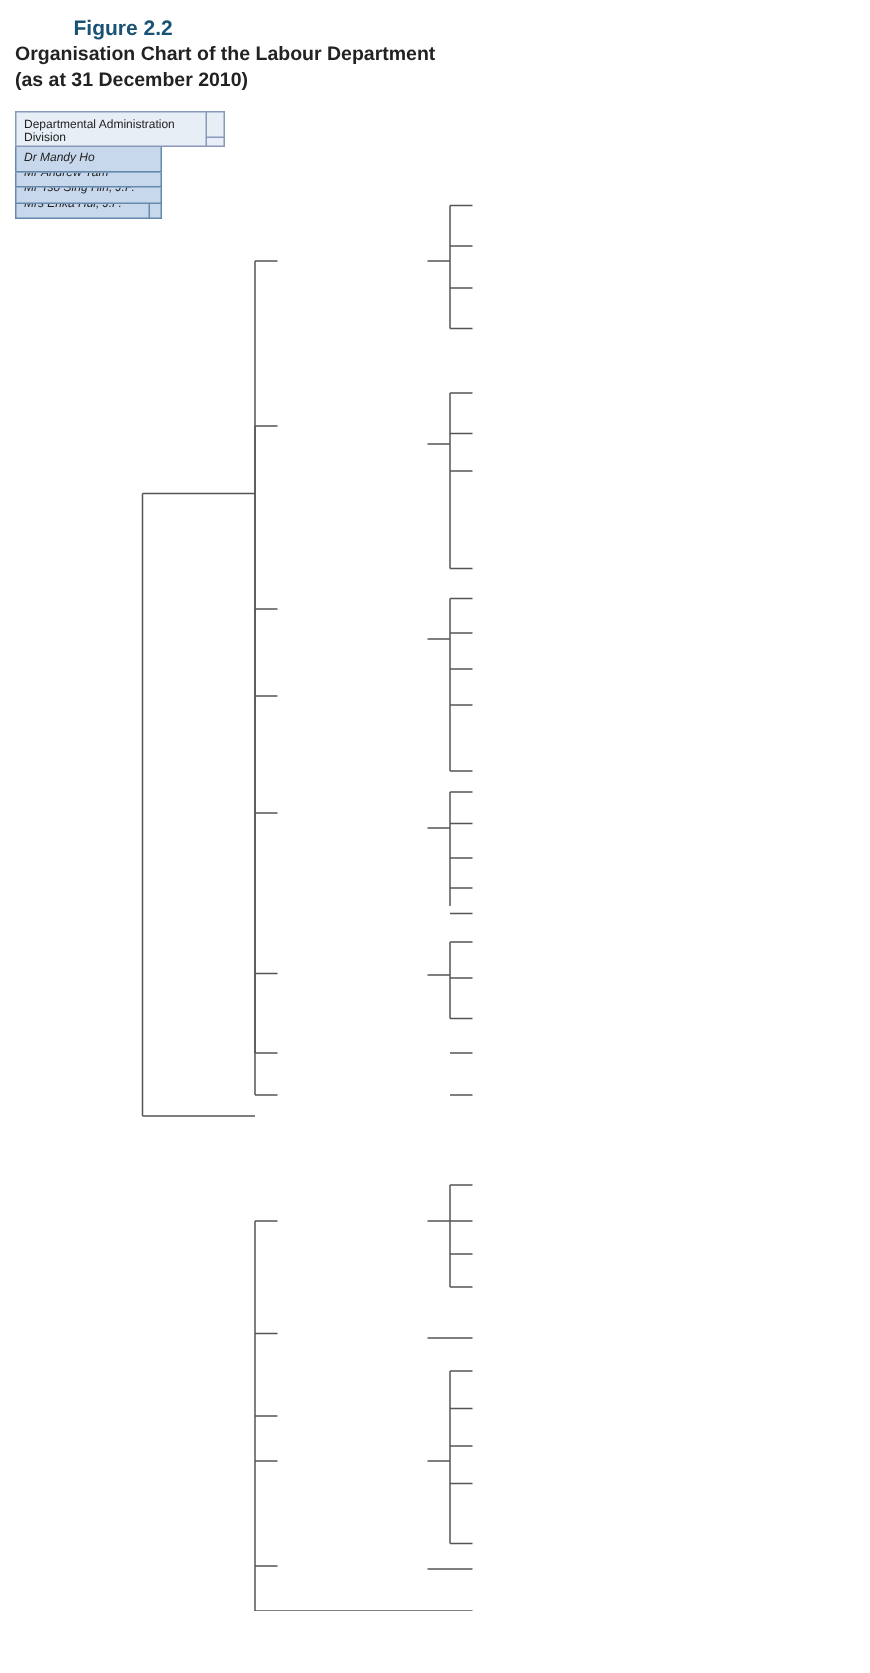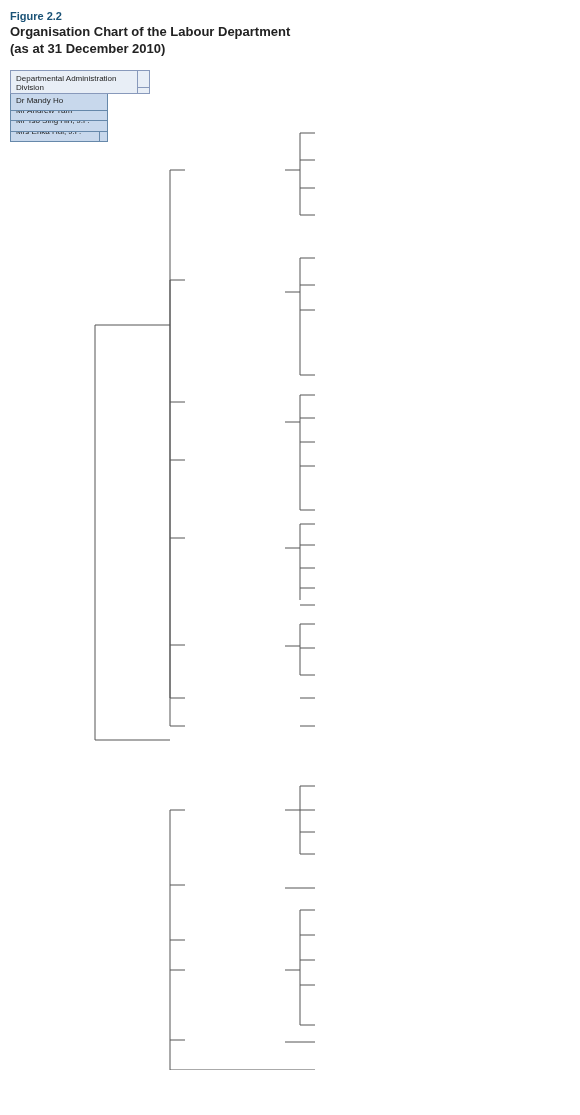--- a/index.html
+++ b/index.html
@@ -7,23 +7,24 @@
       font-family: Arial, sans-serif;
       font-size: 10px;
       background: #fff;
       width: 580px;
       min-height: 1115px;
       padding: 10px;
       color: #222;
     }
     .figure-label {
       font-weight: bold;
-      font-size: 11px;
+      font-size: 14px;
       color: #1a5276;
       margin-bottom: 2px;
+      margin-left: 39px;
     }
     .chart-title {
       font-weight: bold;
       font-size: 13px;
       margin-bottom: 12px;
       line-height: 1.3;
     }
 
     
     .chart-area {
@@ -50,20 +51,21 @@
       border: 1px solid #6688aa;
       padding: 4px 5px;
       font-size: 8px;
       line-height: 1.3;
     }
     .left-box .title {
       font-weight: bold;
       color: #1a3a5c;
     }
     .left-box .name {
+      font-style: italic;
     }
   </style>
 </head>
 <body>
 
 <p class="figure-label">Figure 2.2</p>
 <p class="chart-title">Organisation Chart of the Labour Department<br>(as at 31 December 2010)</p>
 
 <div class="chart-area">
   <svg width="560" height="1000" style="position:absolute;top:0;left:0;pointer-events:none;">

